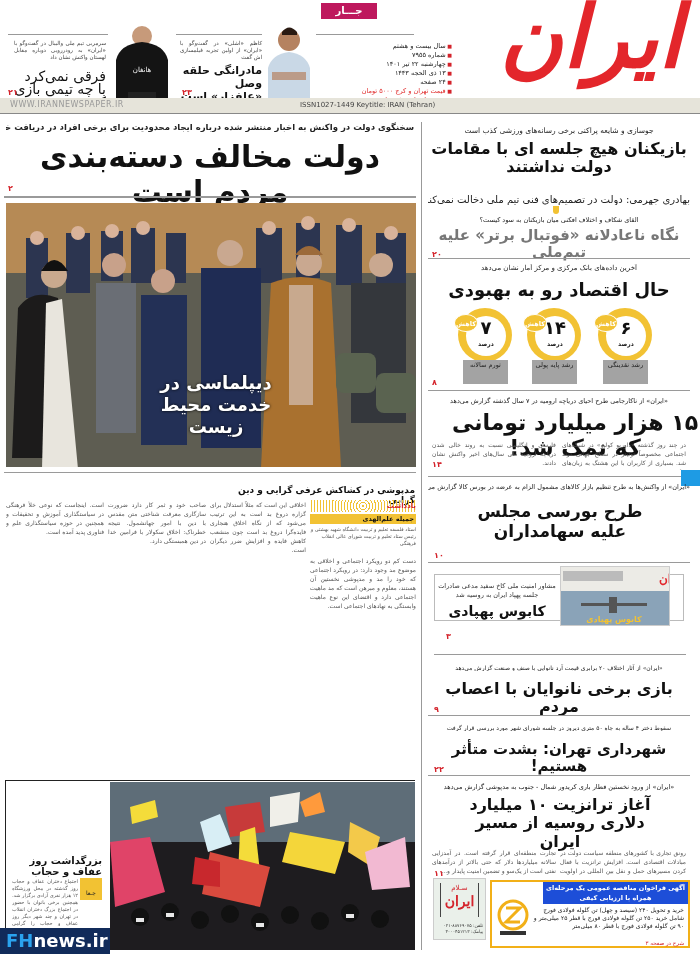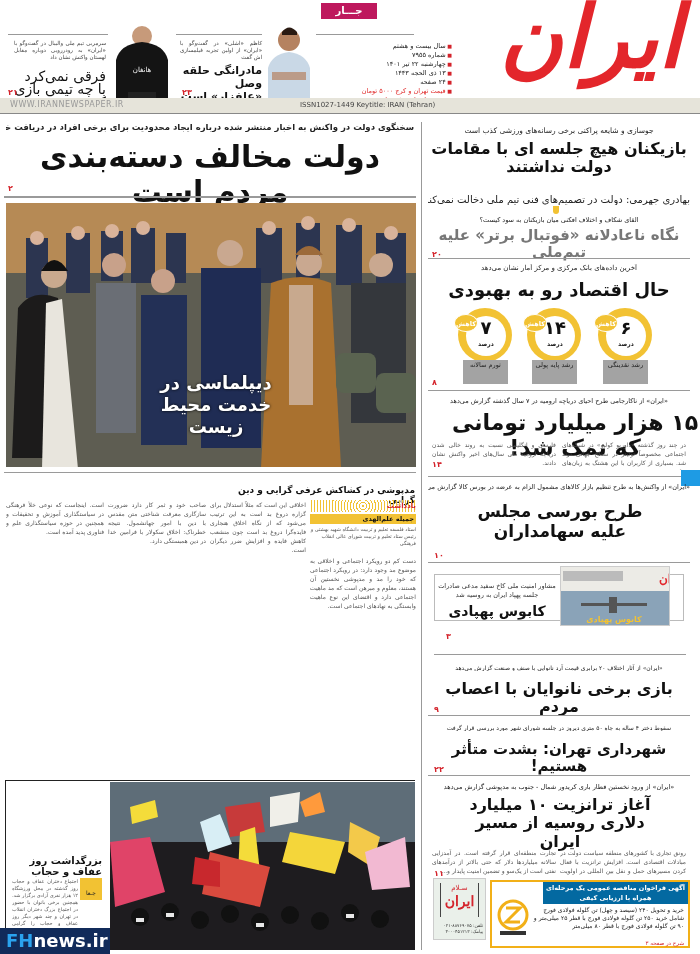--- a/index.html
+++ b/index.html
@@ -300,21 +300,21 @@
 <div class="ad-box">
   <div style="position:absolute;left:6px;top:4px;right:6px;height:34px;border:1px solid #444;border-top:none;border-bottom:none"></div>
   <div style="position:absolute;left:0;right:0;top:5px;text-align:center;font-size:7px;color:#d4232b">سـلام</div>
   <div style="position:absolute;left:0;right:0;top:14px;text-align:center;font-size:14px;color:#d4232b;font-weight:bold;font-family:'DejaVu Serif',serif">ایران</div>
   <div style="position:absolute;left:2px;right:2px;top:44px;font-size:4.5px;line-height:6px;color:#333;text-align:right">
     <div>تلفن: ۸۸۷۶۹۰۷۵-۰۲۱</div>
     <div>پیامک: ۳۰۰۰۴۵۱۲۱۳</div>
   </div>
 </div>
 <div class="ad2">
-  <div style="position:absolute;right:0;top:0;width:145px;height:22px;background:#0369a1;color:#fff;font-size:6.5px;font-weight:bold;text-align:center;line-height:10px;padding-top:1px">آگهی فراخوان مناقصه عمومی یک مرحله‌ای همراه با ارزیابی کیفی</div>
+  <div style="position:absolute;right:0;top:0;width:145px;height:22px;background:#1d4ed8;color:#fff;font-size:6.5px;font-weight:bold;text-align:center;line-height:10px;padding-top:1px">آگهی فراخوان مناقصه عمومی یک مرحله‌ای همراه با ارزیابی کیفی</div>
   <div style="position:absolute;left:4px;top:16px;width:34px;height:40px">
     <svg width="34" height="40" viewBox="0 0 34 40">
         <circle cx="17" cy="17" r="14" fill="none" stroke="#f2b018" stroke-width="3"></circle>
         <path d="M10 10 h14 l-14 14 h14" fill="none" stroke="#f2b018" stroke-width="3"></path>
         <rect x="4" y="33" width="26" height="4" fill="#333"></rect>
       </svg>
   </div>
   <div style="position:absolute;right:4px;top:24px;width:152px;font-size:6px;line-height:8px;color:#222;text-align:right">خرید و تحویل ۲۴۰ (سیصد و چهل) تن گلوله فولادی فورج شامل خرید ۲۵۰ تن گلوله فولادی فورج با قطر ۲۵ میلی‌متر و ۹۰ تن گلوله فولادی فورج با قطر ۸۰ میلی‌متر</div>
   <div style="position:absolute;right:4px;top:58px;font-size:5.5px;color:#d4232b">شرح در صفحه ۳</div>
 </div>

